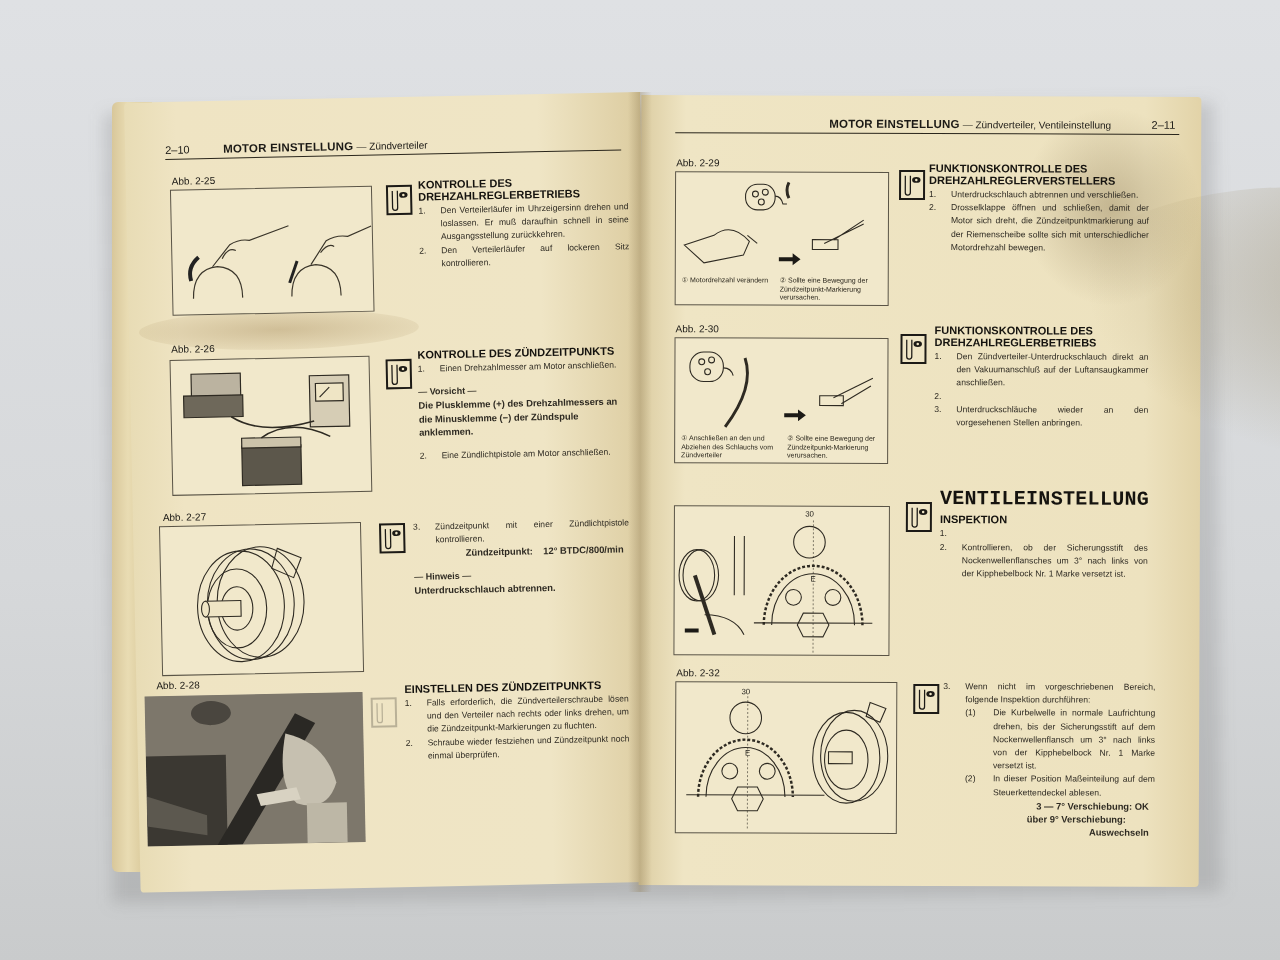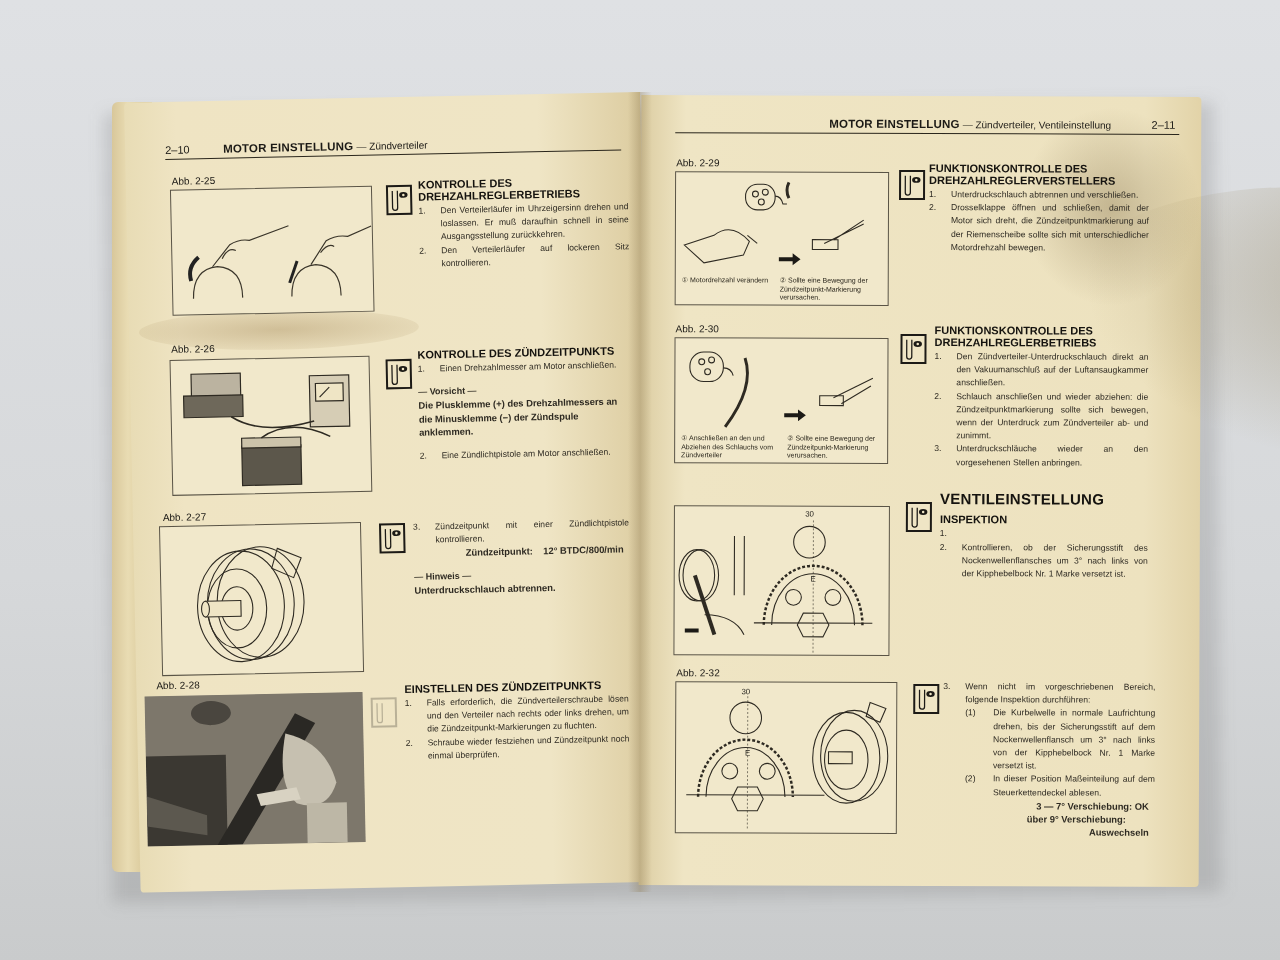--- a/index.html
+++ b/index.html
@@ -58,21 +58,21 @@
     .fig svg { position: absolute; left: 0; top: 0; width: 100%; height: 100%; }
     .cap { position: absolute; font-size: 7px; line-height: 8.5px; color: #2a261c; }
 
     .iconbox {
       position: absolute; width: 26px; height: 30px; border: 2px solid #1c1a16; background: #efe5c5;
     }
     .iconbox svg { width: 100%; height: 100%; }
 
     .sect { position: absolute; font-size: 8.6px; line-height: 13.2px; color: #2e2a22; }
     .sect h3 { font-size: 11px; font-weight: bold; line-height: 12px; color: #15130f; margin-bottom: 2px; }
-    .sect h2 { font-size: 15px; font-weight: bold; color: #15130f; letter-spacing: 0.3px; margin-bottom: 4px; }
+    .sect h2 { font-size: 20px; font-weight: bold; color: #15130f; letter-spacing: 0.3px; margin-bottom: 4px; font-family: Liberation Mono, monospace; }
     .sect h4 { font-size: 11px; font-weight: bold; color: #15130f; margin-bottom: 1px; margin-top: 8px; }
     .step { display: flex; text-align: justify; }
     .step .n { width: 22px; flex: none; }
     .step .t { flex: 1; }
     .sub { display: flex; margin-left: 22px; }
     .sub .n { width: 28px; flex: none; }
     .sub .t { flex: 1; text-align: justify; }
     .note-h { font-weight: bold; margin-top: 10px; font-size: 9px; }
     .note-b { font-weight: bold; font-size: 9.4px; line-height: 13.5px; }
     .spec { font-weight: bold; font-size: 9.4px; text-align: right; padding-right: 6px; }
@@ -311,21 +311,20 @@
       </svg>
   </div>
   <div class="sect" style="left:294px;top:228px;width:214px">
     <h3><span>FUNKTIONSKONTROLLE DES</span><br><span>DREHZAHLREGLERBETRIEBS</span></h3>
     <div class="step">
         <span class="n">1.</span>
         <span class="t">Den Zündverteiler-Unterdruckschlauch direkt an den Vakuumanschluß auf der Luftansaugkammer anschließen.</span>
       </div>
     <div class="step">
         <span class="n">2.</span>
-        <span class="t">Schlauch anschließen und wieder abziehen: die Zündzeitpunktmarkierung sollte sich bewegen, wenn der Unterdruck zum Zündverteiler ab- und zunimmt.</span>
       </div>
     <div class="step">
         <span class="n">3.</span>
         <span class="t">Unterdruckschläuche wieder an den vorgesehenen Stellen anbringen.</span>
       </div>
   </div>
 
   <div class="abb" style="left:35px;top:412px">Abb. 2-31</div>
   <div class="fig" style="left:34px;top:410px;width:216px;height:150px">
     <svg viewBox="0 0 216 150">

